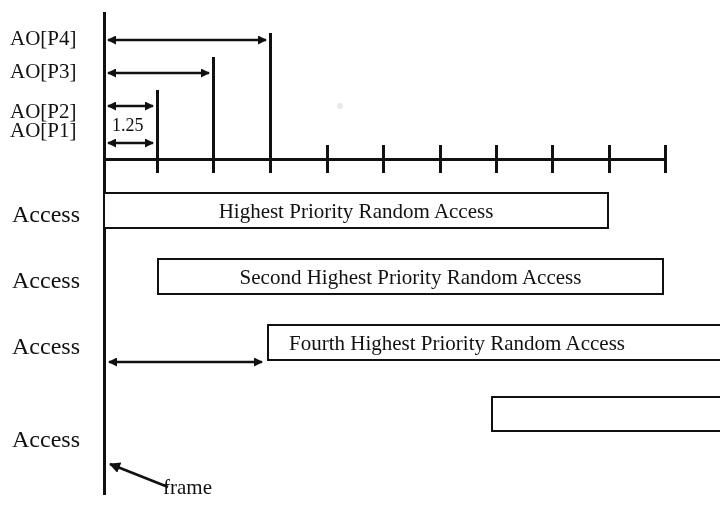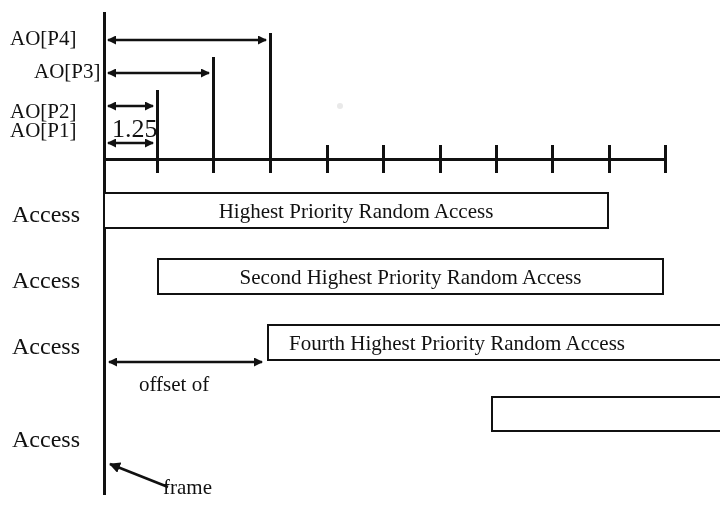--- a/index.html
+++ b/index.html
@@ -17,21 +17,21 @@
     color: #000000;
   }
   .lbl {
     position: absolute;
     white-space: nowrap;
     line-height: 1;
     color: #111111;
   }
   .ao-label   { font-size: 21px; }
   .access-label { font-size: 24px; }
-  .tick-label { font-size: 26px; }
+  .tick-label { font-size: 18px; }
   .note-label { font-size: 21px; }
   .bar {
     position: absolute;
     box-sizing: border-box;
     border: 2.5px solid #111111;
     background: #ffffff;
   }
   .bar-text {
     position: absolute;
     top: 50%;
@@ -89,21 +89,21 @@
   <div class="vline" style="left:269px; top:145px; width:3px; height:28px;"></div>
   <div class="vline" style="left:326px; top:145px; width:3px; height:28px;"></div>
   <div class="vline" style="left:382px; top:145px; width:3px; height:28px;"></div>
   <div class="vline" style="left:439px; top:145px; width:3px; height:28px;"></div>
   <div class="vline" style="left:495px; top:145px; width:3px; height:28px;"></div>
   <div class="vline" style="left:551px; top:145px; width:3px; height:28px;"></div>
   <div class="vline" style="left:608px; top:145px; width:3px; height:28px;"></div>
   <div class="vline" style="left:664px; top:145px; width:3px; height:28px;"></div>
 
   <div class="lbl ao-label" style="left:10px; top:28px;">AO[P4]</div>
-  <div class="lbl ao-label" style="left:10px; top:61px;margin-left:24px;">AO[P3]</div>
+  <div class="lbl ao-label" style="left:10px; top:61px;">AO[P3]</div>
   <div class="lbl ao-label" style="left:10px; top:94px;margin-top:7px;">AO[P2]</div>
   <div class="lbl ao-label" style="left:10px; top:120px;">AO[P1]</div>
 
   <div class="lbl tick-label" style="left:112px; top:116px;">1.25</div>
 
   <div class="lbl access-label" style="left:12px; top:202px;">Access</div>
   <div class="lbl access-label" style="left:12px; top:268px;">Access</div>
   <div class="lbl access-label" style="left:12px; top:334px;">Access</div>
   <div class="lbl access-label" style="left:12px; top:427px;">Access</div>
 
@@ -116,21 +116,20 @@
   </div>
 
   <div class="bar" style="left:267px; top:324px; width:465px; height:37px; border-right:none;">
     <div class="bar-text left-align">Fourth Highest Priority Random Access</div>
   </div>
 
   <div class="bar" style="left:491px; top:396px; width:240px; height:36px; border-right:none;">
     <div class="bar-text"></div>
   </div>
 
-  <div class="lbl note-label" style="left:139px; top:374px;">offset of</div>
   <div class="lbl note-label" style="left:163px; top:477px;">frame</div>
 
   <svg class="overlay" viewBox="0 0 720 506">
     <defs>
       <marker id="ah-r" markerWidth="9" markerHeight="9" refX="8" refY="4.5" orient="auto" markerUnits="userSpaceOnUse">
         <path d="M0,0 L9,4.5 L0,9 z" fill="#111111"></path>
       </marker>
       <marker id="ah-l" markerWidth="9" markerHeight="9" refX="1" refY="4.5" orient="auto" markerUnits="userSpaceOnUse">
         <path d="M9,0 L0,4.5 L9,9 z" fill="#111111"></path>
       </marker>

